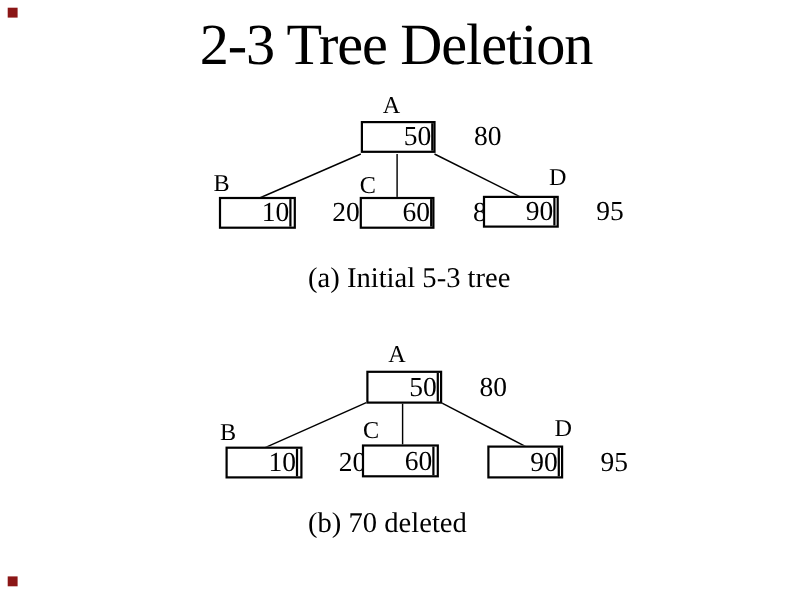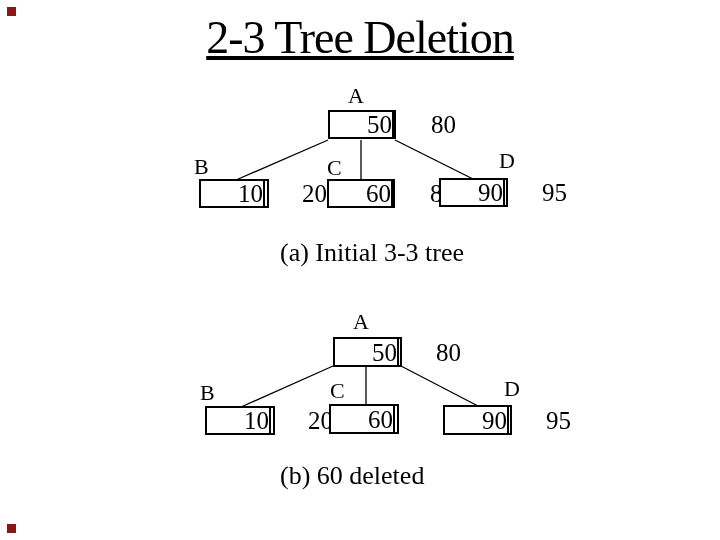--- a/index.html
+++ b/index.html
@@ -5,22 +5,22 @@
   html,body{margin:0;padding:0;background:#ffffff;}
   .slide{
     position:relative;width:720px;height:540px;background:#ffffff;overflow:hidden;
     font-family:"Liberation Serif","DejaVu Serif",serif;color:#000000;
   }
   .corner-square{position:absolute;width:9px;height:9px;background:#8b1616;}
   .corner-square.top{left:7px;top:7px;}
   .corner-square.bottom{left:7px;top:524px;}
   .title{
     position:absolute;left:0;right:0;top:15px;margin:0;
-    font-size:46px;font-weight:400;text-align:center;line-height:1.0;
-    letter-spacing:-1px;white-space:nowrap;text-decoration:underline;
+    font-size:53px;font-weight:400;text-align:center;line-height:1.0;
+    letter-spacing:-1px;white-space:nowrap;
   }
   .edges{position:absolute;left:0;top:0;width:720px;height:540px;}
   .edges line{stroke:#000000;stroke-width:1.3;}
   .nlabel{
     position:absolute;font-size:22px;line-height:1.0;white-space:nowrap;
   }
   .nlabel.centered{text-align:center;}
   .nbox{
     position:absolute;display:flex;box-sizing:border-box;
     border:2px solid #000000;background:#ffffff;
@@ -70,21 +70,21 @@
     <div class="cell first">60</div>
     <div class="cell">80</div>
   </div>
 
   <div class="nlabel" style="left:499px;top:150px;">D</div>
   <div class="nbox" style="left:439px;top:178px;width:69px;height:29px;">
     <div class="cell first">90</div>
     <div class="cell">95</div>
   </div>
 
-  <div class="caption" style="left:280px;top:240px;">(a) Initial 3-3 tree</div>
+  <div class="caption" style="left:280px;top:240px;">(a) Initial 5-3 tree</div>
 
   <div class="nlabel centered" style="left:327px;top:311px;width:68px;">A</div>
   <div class="nbox" style="left:333px;top:337px;width:69px;height:30px;">
     <div class="cell first">50</div>
     <div class="cell">80</div>
   </div>
 
   <div class="nlabel" style="left:200px;top:382px;">B</div>
   <div class="nbox" style="left:205px;top:406px;width:70px;height:29px;">
     <div class="cell first">10</div>
@@ -96,15 +96,15 @@
     <div class="cell first">60</div>
     <div class="cell"></div>
   </div>
 
   <div class="nlabel" style="left:504px;top:378px;">D</div>
   <div class="nbox" style="left:443px;top:405px;width:69px;height:30px;">
     <div class="cell first">90</div>
     <div class="cell">95</div>
   </div>
 
-  <div class="caption" style="left:280px;top:463px;">(b) 60 deleted</div>
+  <div class="caption" style="left:280px;top:463px;">(b) 70 deleted</div>
 
 </div>
 
 </body></html>

